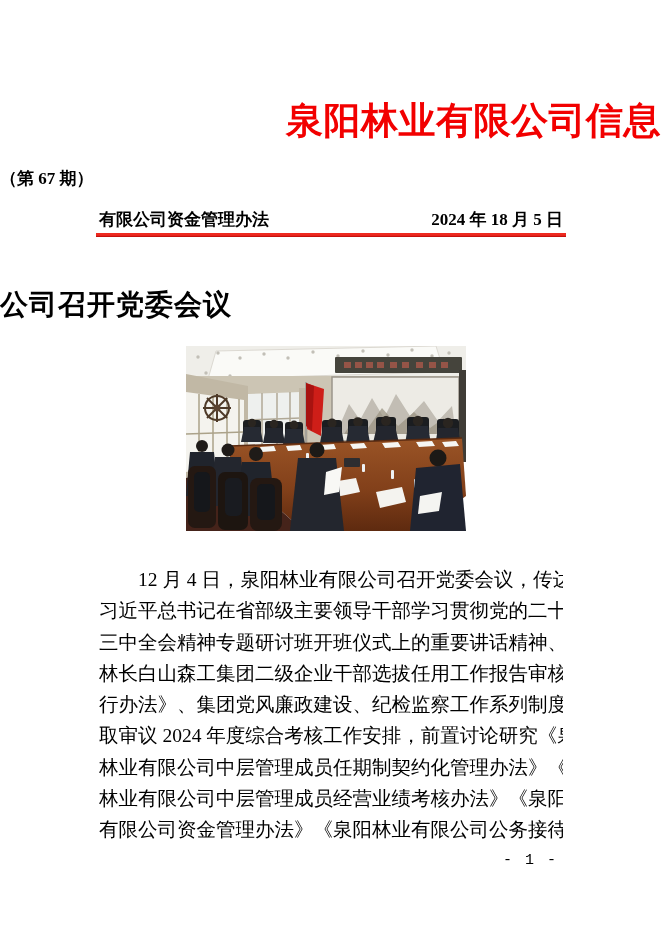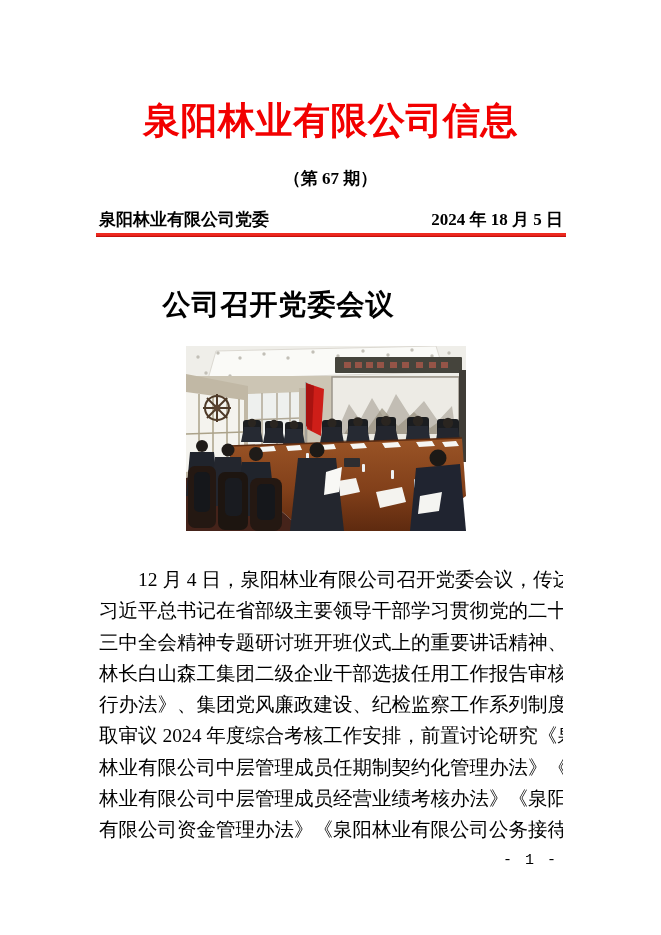--- a/index.html
+++ b/index.html
@@ -6,41 +6,40 @@
   .page{
     position:relative;
     width:661px;height:935px;
     background:#ffffff;
     font-family:"Liberation Serif","DejaVu Serif",serif;
     color:#000;
     overflow:hidden;
   }
   .masthead-title{
     position:absolute;top:96px;left:0;width:661px;
-    text-align:center;
+    text-align:right;
     font-size:37px;font-weight:bold;
     letter-spacing:0.5px;
   }
   .issue-line{
     position:absolute;top:167px;left:0;width:661px;
-    text-align:center;
+    text-align:left;
     font-size:17px;font-weight:bold;
   }
   .meta-row{
     position:absolute;top:208px;left:99px;width:464px;
     display:flex;justify-content:space-between;align-items:baseline;
     font-size:17px;font-weight:bold;
   }
   .red-rule{
     position:absolute;top:233px;left:96px;width:470px;height:4px;
     background:linear-gradient(#ee2a20 55%,#b50606);
   }
   .article-heading{
     position:absolute;top:286px;left:0;width:557px;
-    text-align:center;
     font-size:28px;font-weight:bold;
     letter-spacing:1px;
   }
   .photo-frame{
     position:absolute;top:346px;left:186px;width:280px;height:185px;
     line-height:0;
   }
   .photo-frame svg{display:block;}
   .body-text{
     position:absolute;top:564px;left:99px;width:464px;
@@ -65,21 +64,21 @@
 </head>
 <body>
 
 <div class="page">
 
   <div class="masthead-title" style="color:#f20000;">泉阳林业有限公司信息</div>
 
   <div class="issue-line">（第 67 期）</div>
 
   <div class="meta-row">
-    <span>泉阳林业有限公司党委</span>
+    <span>有限公司资金管理办法</span>
     <span>2024 年 18 月 5 日</span>
   </div>
 
   <div class="red-rule"></div>
 
   <div class="article-heading">公司召开党委会议</div>
 
   <div class="photo-frame">
     <svg width="280" height="185" viewBox="0 0 280 185" xmlns="http://www.w3.org/2000/svg">
 

